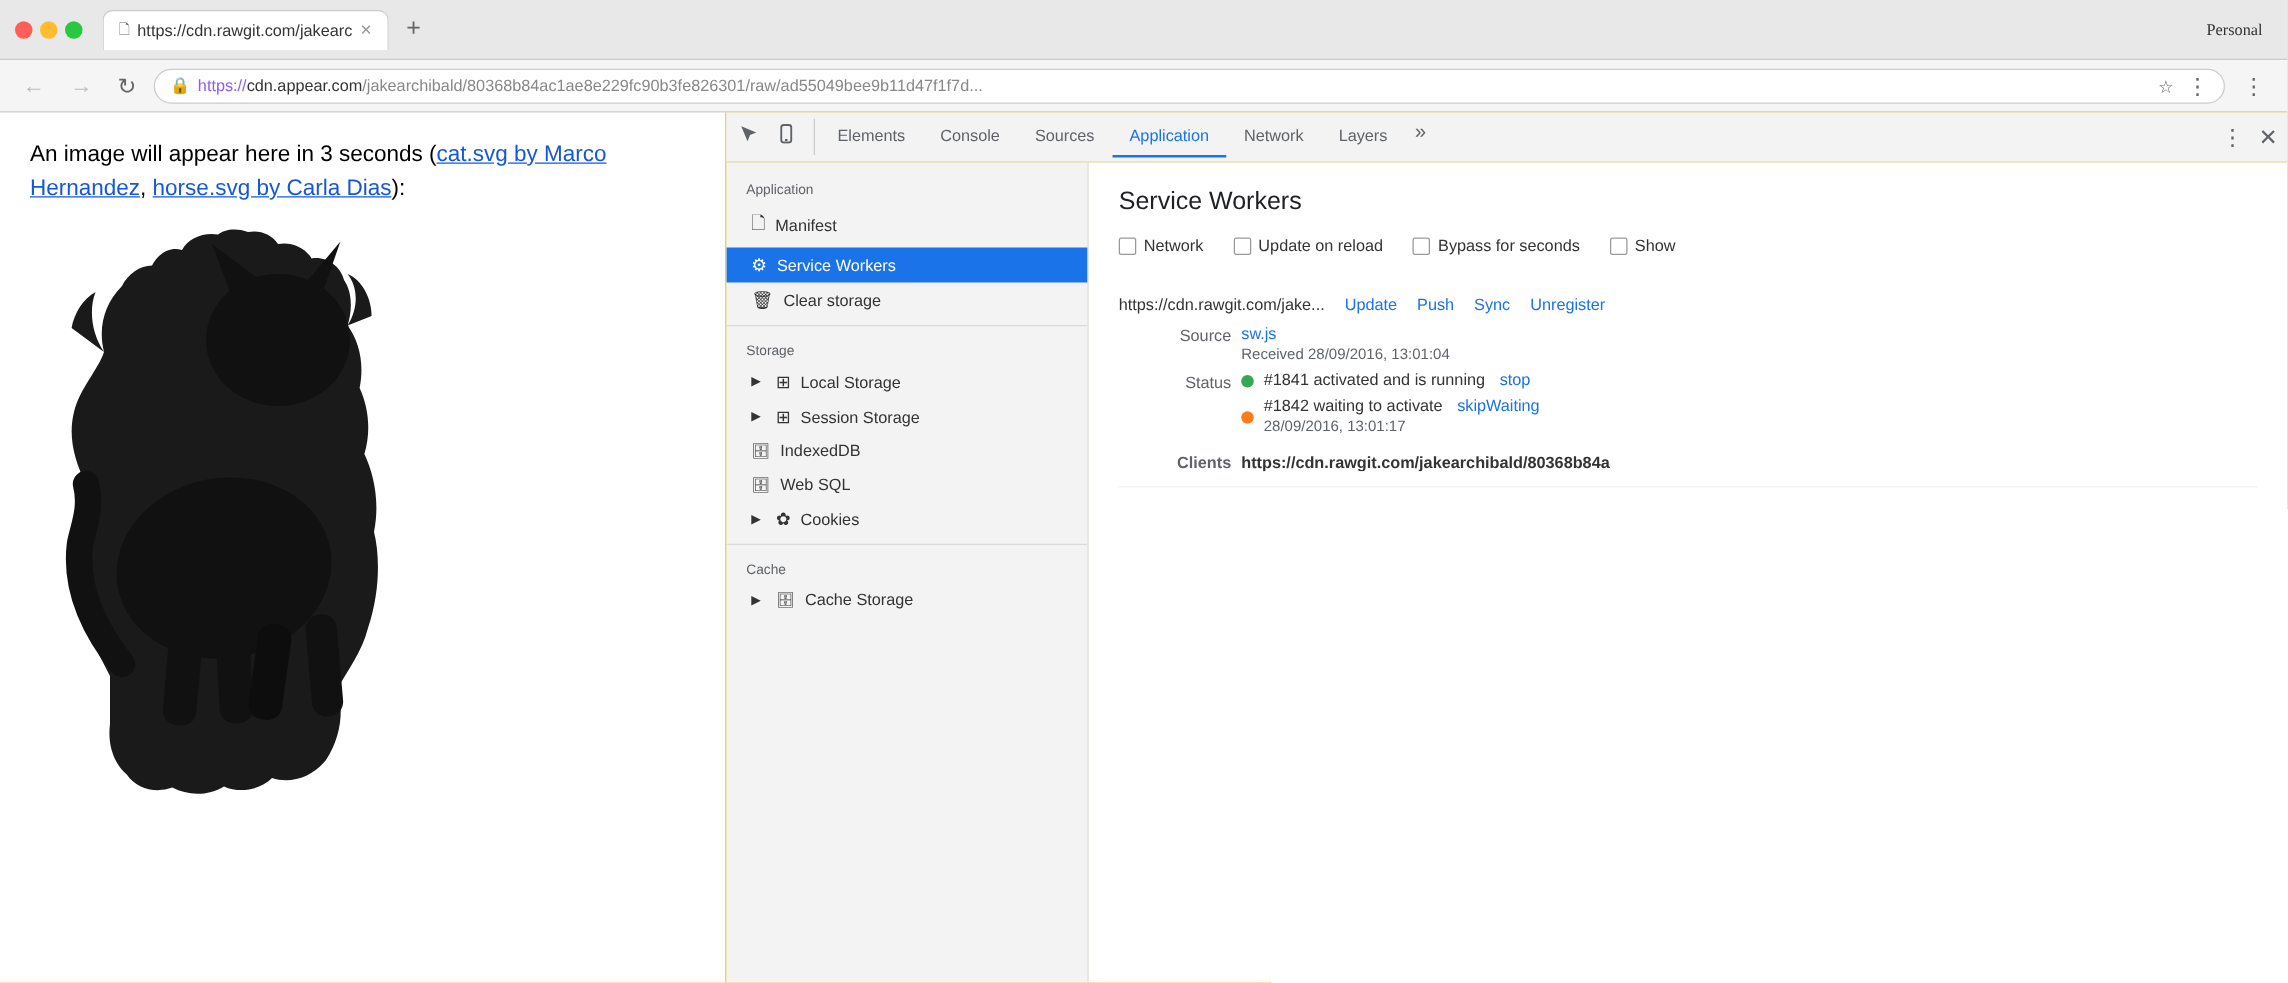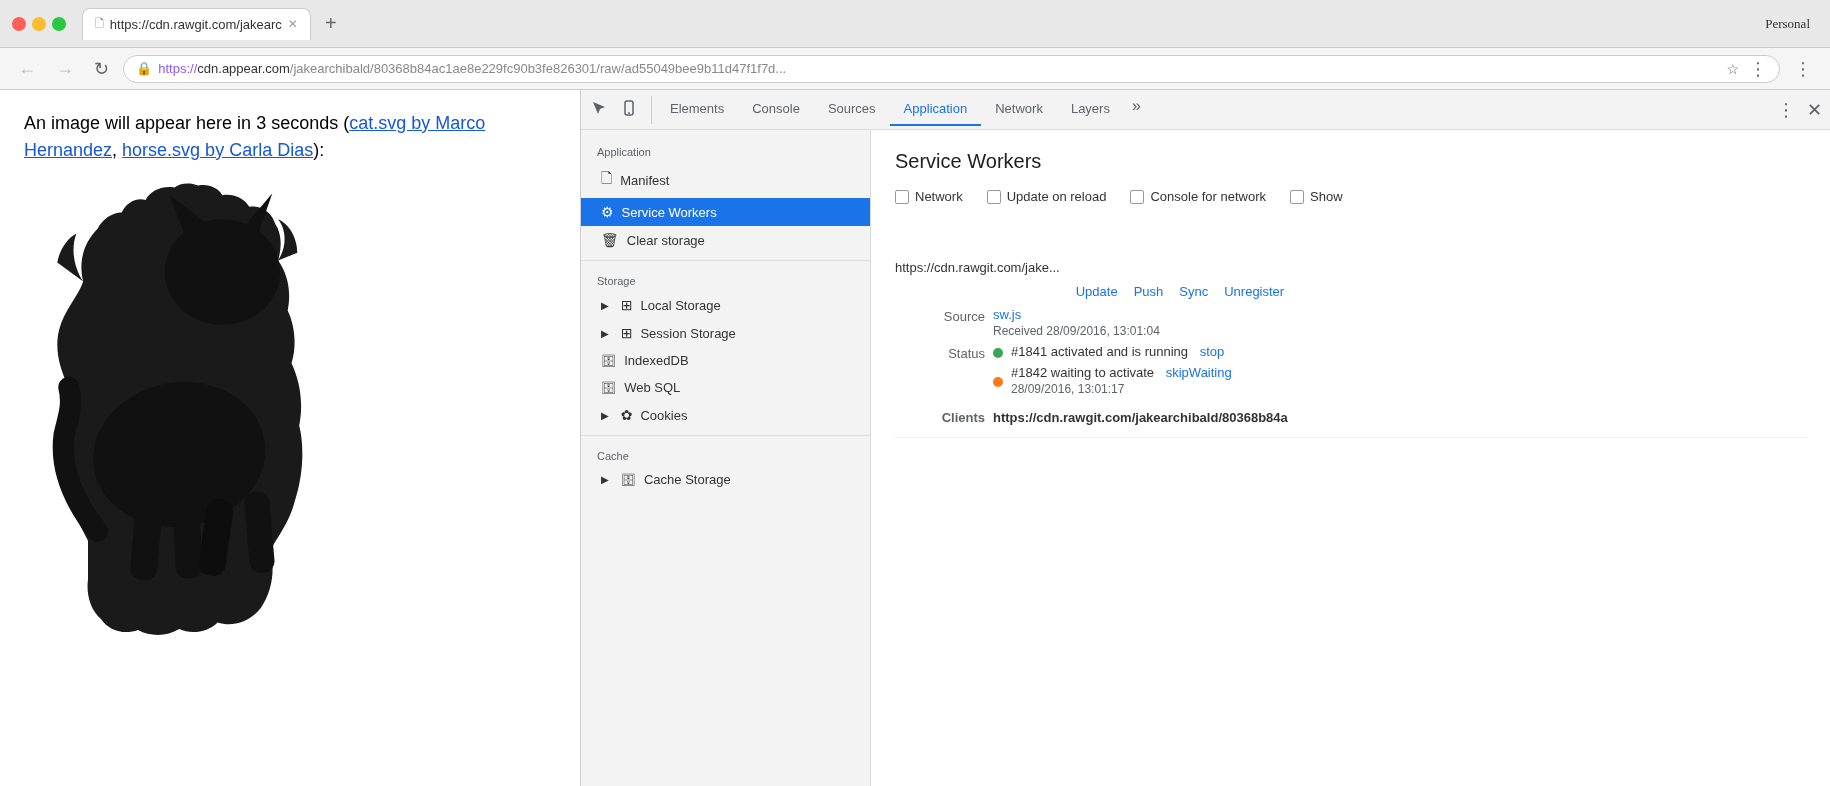--- a/index.html
+++ b/index.html
@@ -72,21 +72,21 @@
     .devtools-main { flex: 1; overflow-y: auto; padding: 20px 24px; background: #fff; }
     .panel-title { font-size: 20px; font-weight: 400; color: #202124; margin-bottom: 16px; }
 
     .options-row { display: flex; align-items: center; gap: 24px; margin-bottom: 20px; }
     .option-item { display: flex; align-items: center; gap: 6px; font-size: 13px; color: #333; }
     .option-checkbox { width: 14px; height: 14px; border: 1px solid #999; border-radius: 2px; background: #fff; flex-shrink: 0; }
 
     .sw-entry { padding: 12px 0; border-bottom: 1px solid #f0f0f0; }
     .sw-url-row { display: flex; align-items: center; gap: 16px; margin-bottom: 8px; font-size: 13px; }
     .sw-url { font-weight: 500; color: #333; }
-    .sw-action-link { color: #1a73e8; cursor: pointer; text-decoration: none; margin-top: 48px; }
+    .sw-action-link { color: #1a73e8; cursor: pointer; text-decoration: none; }
 
     .sw-detail-grid { display: grid; grid-template-columns: 90px 1fr; gap: 6px 8px; font-size: 13px; padding-left: 0; }
     .sw-detail-label { color: #5f6368; font-weight: 400; padding-top: 2px; text-align: right; }
     .sw-detail-value { color: #333; }
     .sw-detail-value a { color: #1a73e8; text-decoration: none; }
     .sw-received { color: #5f6368; font-size: 12px; margin-top: 2px; }
 
     .status-row { display: flex; align-items: center; gap: 8px; margin-bottom: 6px; }
     .status-dot { width: 10px; height: 10px; border-radius: 50%; margin-top: 3px; flex-shrink: 0; }
     .status-dot.green { background: #34a853; }
@@ -266,21 +266,21 @@
             <div class="option-item">
               <div class="option-checkbox"></div>
               <span>Network</span>
             </div>
             <div class="option-item">
               <div class="option-checkbox"></div>
               <span>Update on reload</span>
             </div>
             <div class="option-item">
               <div class="option-checkbox"></div>
-              <span>Console for network</span>
+              <span>Bypass for seconds</span>
             </div>
             <div class="option-item">
               <div class="option-checkbox"></div>
               <span>Show</span>
             </div>
           </div>
 
           <div class="sw-entry">
             <div class="sw-url-row">
               <span class="sw-url">https://cdn.rawgit.com/jake...</span>

